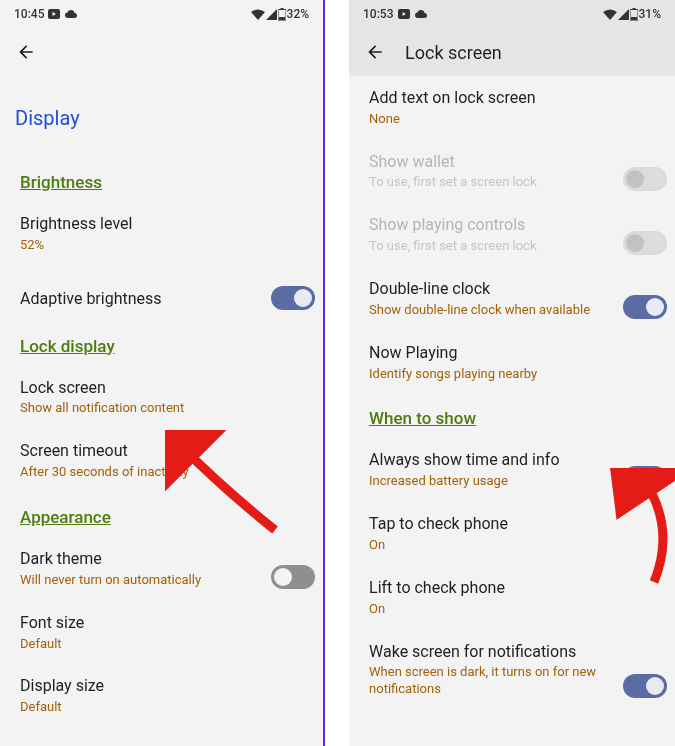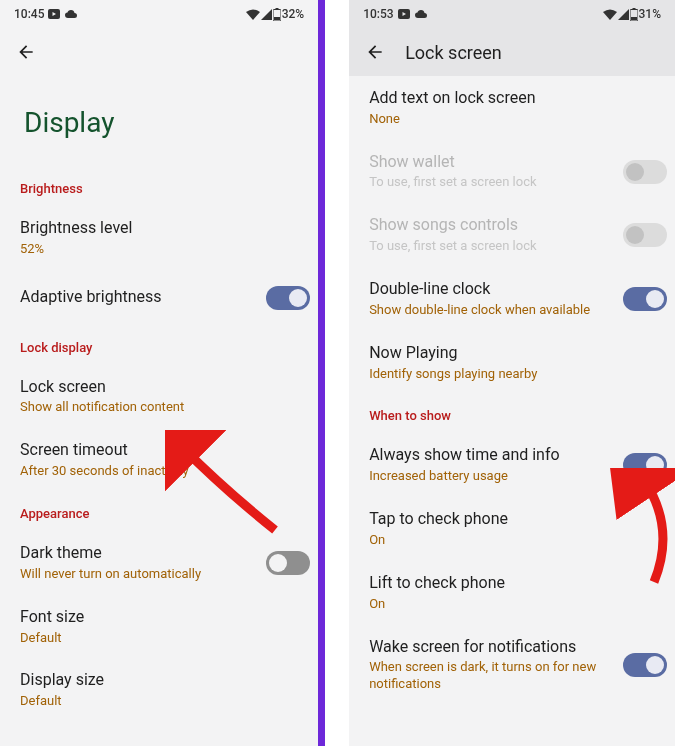--- a/index.html
+++ b/index.html
@@ -1,29 +1,29 @@
 <!DOCTYPE html>
 <html><head>
   <meta charset="utf-8">
   <style>
     * { margin: 0; padding: 0; box-sizing: border-box; font-family: 'Roboto', -apple-system, BlinkMacSystemFont, sans-serif; }
     body { background: #fff; display: flex; width: 675px; height: 746px; overflow: hidden; }
     .screen { height: 746px; background: #f3f3f4; position: relative; overflow: hidden; }
-    .screen-left { width: 337px; border-right: 7px solid #6d28d9; }
+    .screen-left { width: 337px; border-right: 2px solid #6d28d9; }
     .screen-right { width: 338px; margin-left: 24px; }
     .status-bar { height: 28px; display: flex; align-items: center; justify-content: space-between; padding: 0 14px; font-size: 12px; font-weight: 500; color: #333; }
     .status-left { display: flex; align-items: center; gap: 4px; }
     .status-right { display: flex; align-items: center; gap: 1px; }
     .status-icon { display: inline-flex; align-items: center; }
     .header-row { display: flex; align-items: center; height: 48px; padding: 0 14px; gap: 18px; }
     .back-btn { width: 24px; height: 24px; display: flex; align-items: center; justify-content: center; cursor: pointer; }
-    .page-title-large { font-size: 28px; font-weight: 400; color: #14532d; padding: 30px 20px 28px 24px; }
+    .page-title-large { font-size: 20px; font-weight: 400; color: #1d4ed8; padding: 30px 20px 28px 15px; }
     .header-title-small { font-size: 18px; font-weight: 400; color: #1f1f1f; }
-    .section-header { font-size: 13px; font-weight: 500; color: #b91c1c; padding: 14px 20px 10px 20px; }
-    .setting-row { display: flex; align-items: center; justify-content: space-between; padding: 12px 8px 12px 20px; min-height: 56px; }
+    .section-header { font-size: 17px; font-weight: 500; color: #4d7c0f; padding: 14px 20px 10px 20px; text-decoration: underline; }
+    .setting-row { display: flex; align-items: flex-end; justify-content: space-between; padding: 12px 8px 12px 20px; min-height: 56px; }
     .setting-text { flex: 1; min-width: 0; }
     .setting-title { font-size: 16px; font-weight: 400; color: #1f1f1f; line-height: 1.3; }
     .setting-title.disabled { color: #b5b5b5; }
     .setting-sub { font-size: 13px; color: #a16207; margin-top: 2px; line-height: 1.3; }
     .setting-sub.disabled { color: #c5c5c5; }
     .toggle { width: 44px; height: 24px; border-radius: 12px; position: relative; flex-shrink: 0; margin-left: 10px; }
     .toggle::after { content: ''; position: absolute; width: 18px; height: 18px; border-radius: 50%; top: 3px; transition: none; }
     .toggle.on { background: #5a6ca3; }
     .toggle.on::after { background: #e8eaf3; right: 3px; }
     .toggle.off { background: #8f8f8f; }
@@ -200,21 +200,21 @@
       </div>
       <div class="setting-row">
         <div class="setting-text">
           <div class="setting-title disabled">Show wallet</div>
           <div class="setting-sub disabled">To use, first set a screen lock</div>
         </div>
         <div class="toggle off-disabled"></div>
       </div>
       <div class="setting-row">
         <div class="setting-text">
-          <div class="setting-title disabled">Show songs controls</div>
+          <div class="setting-title disabled">Show playing controls</div>
           <div class="setting-sub disabled">To use, first set a screen lock</div>
         </div>
         <div class="toggle off-disabled"></div>
       </div>
       <div class="setting-row">
         <div class="setting-text">
           <div class="setting-title">Double-line clock</div>
           <div class="setting-sub">Show double-line clock when available</div>
         </div>
         <div class="toggle on"></div>

